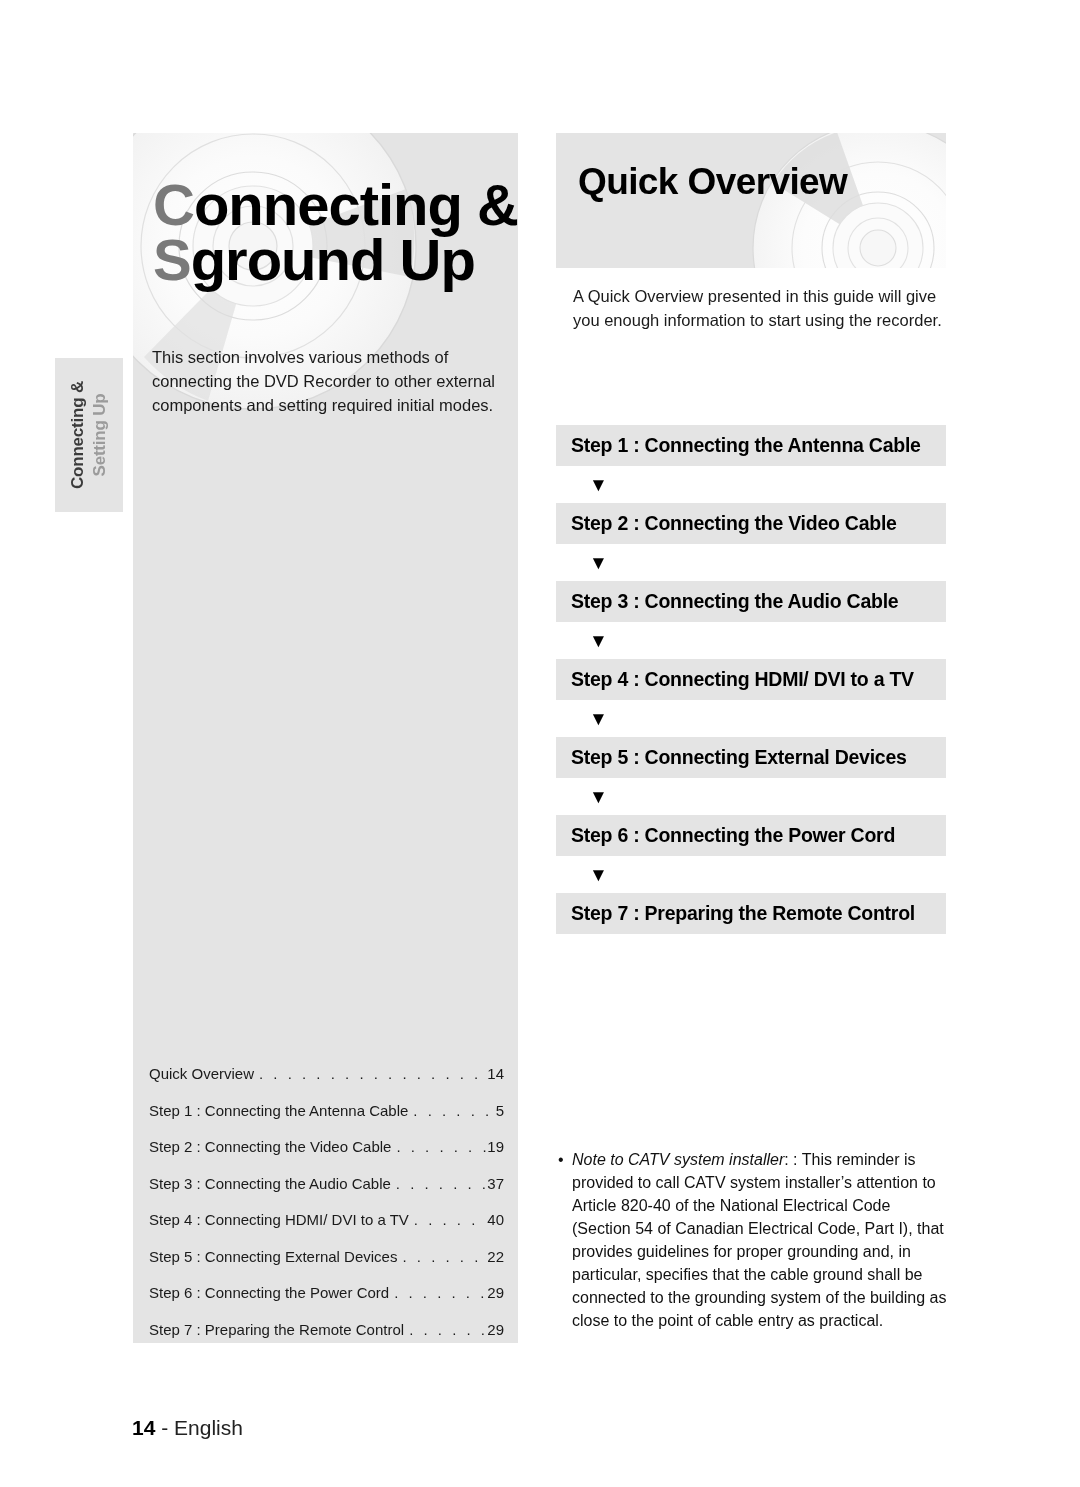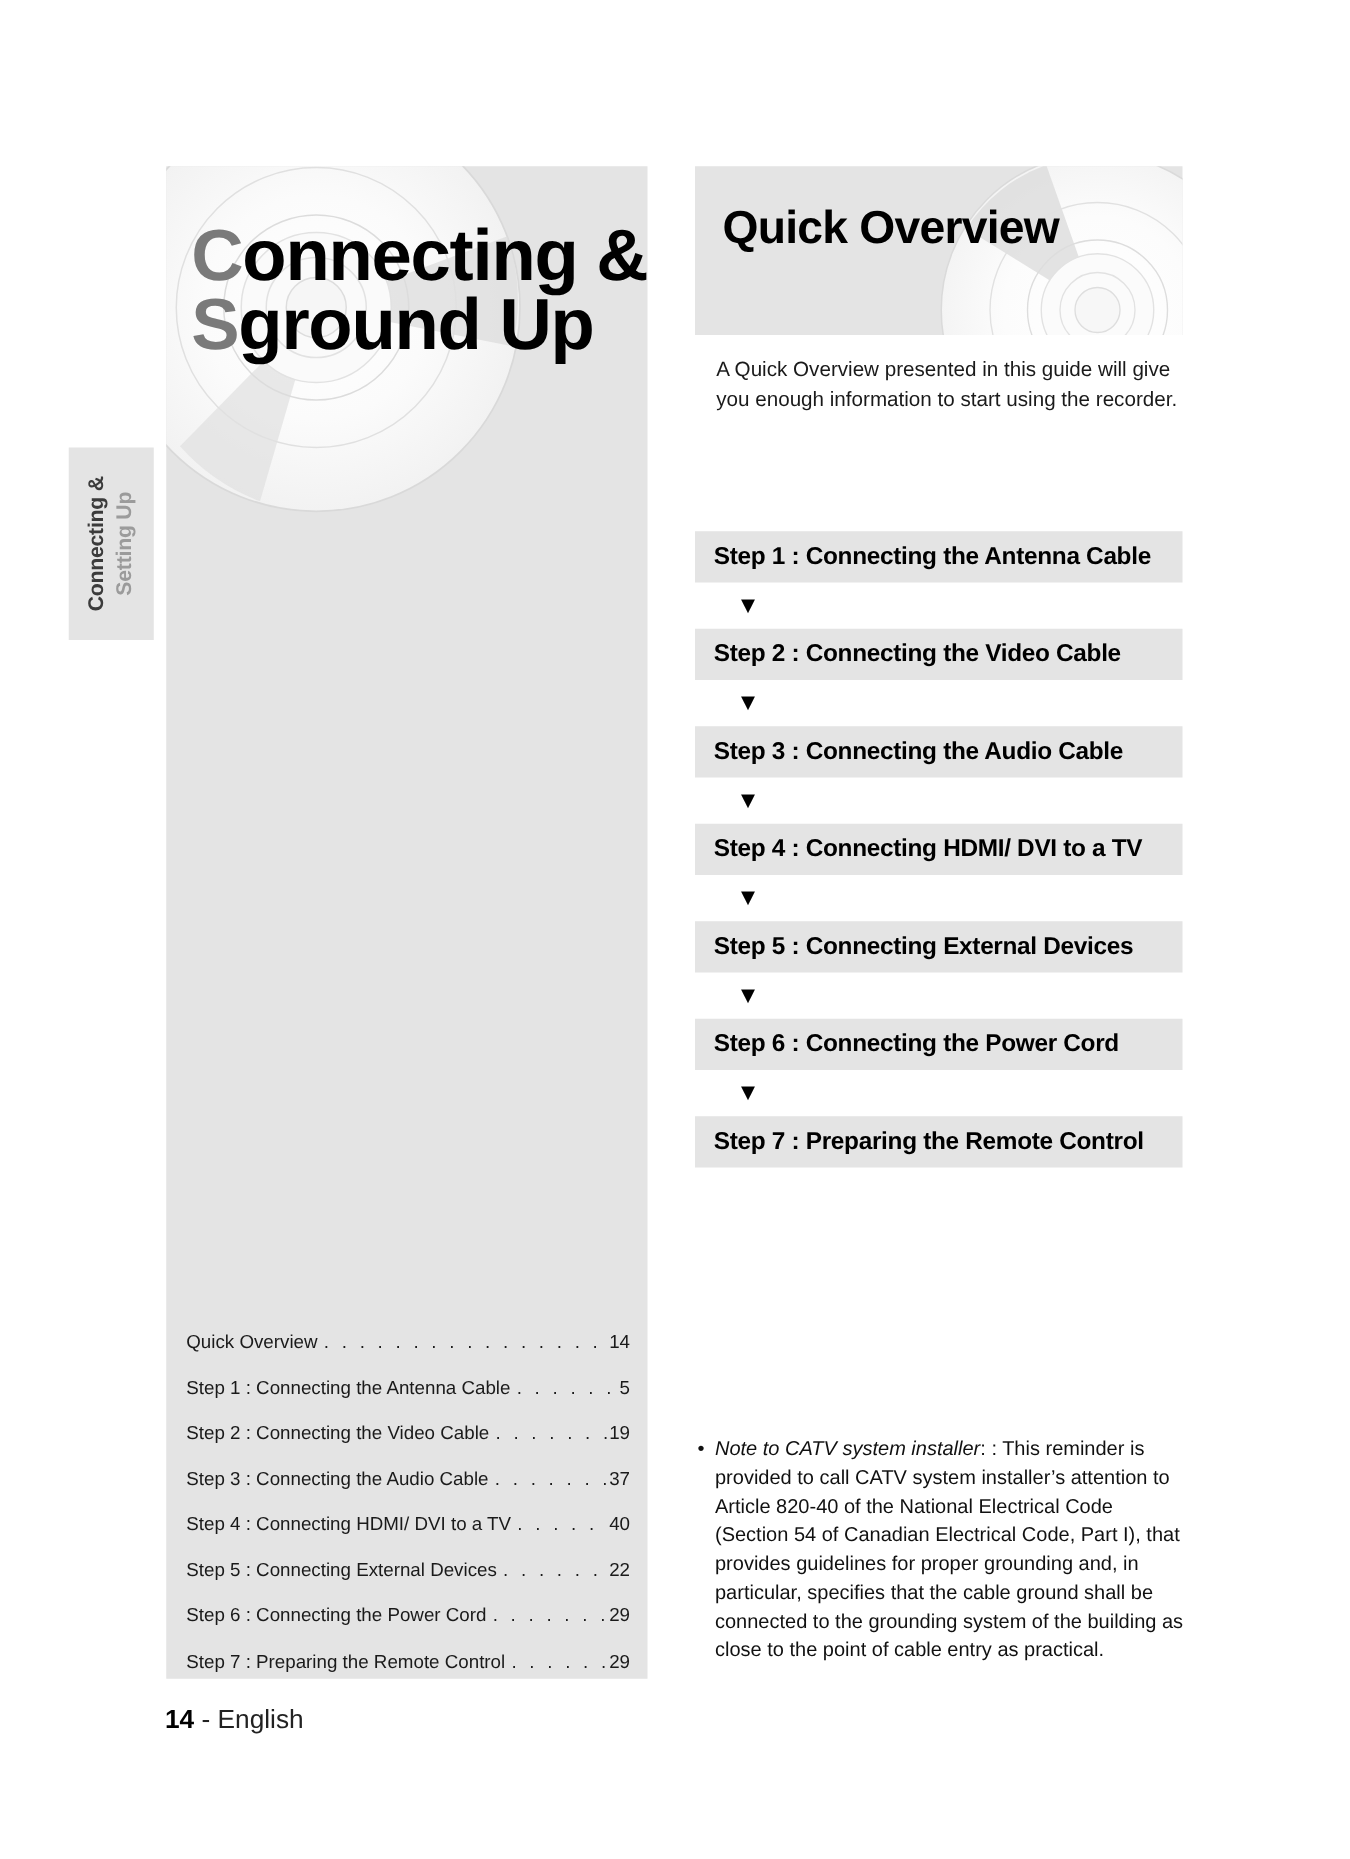--- a/index.html
+++ b/index.html
@@ -112,21 +112,21 @@
     margin: 0 1px 0 5px;
     color: #1a1a1a;
     font-size: 15px;
   }
   .toc-page { flex: 0 0 auto; }
 
   
   #footer {
     position: absolute;
     left: 132px;
-    top: 1364px;
+    top: 1416px;
     font-size: 21px;
     color: #222;
   }
   #footer .pg { font-weight: bold; color: #000; }
 
   
   #right-col {
     position: absolute;
     left: 556px;
     top: 133px;
@@ -252,20 +252,21 @@
     <circle cx="165" cy="165" r="60" fill="#fafafa" stroke="#e2e2e2" stroke-width="1.2"></circle>
     <circle cx="165" cy="165" r="40" fill="none" stroke="#e2e2e2" stroke-width="1.2"></circle>
     <circle cx="165" cy="165" r="24" fill="#f6f6f6" stroke="#dddddd" stroke-width="1.2"></circle>
   </svg>
 
   <div id="left-title">
     <span class="t-line"><span class="g">C</span><span class="b">onnecting &amp;</span></span>
     <span class="t-line"><span class="g">S</span><span class="b">ground Up</span></span>
   </div>
 
+  <div id="left-desc">This section involves various methods of connecting the DVD Recorder to other external components and setting required initial modes.</div>
 
   <div id="toc">
     <div class="toc-row">
       <span class="toc-label">Quick Overview</span>
       <span class="toc-dots">. . . . . . . . . . . . . . . . . . . . . . . . . . . . . . . . . . . . . . . . . . . . . . . . . .</span>
       <span class="toc-page">14</span>
     </div>
     <div class="toc-row">
       <span class="toc-label">Step 1 : Connecting the Antenna Cable</span>
       <span class="toc-dots">. . . . . . . . . . . . . . . . . . . . . . . . . . . . . . . . . . . . . . . . . . . . . . . . . .</span>

